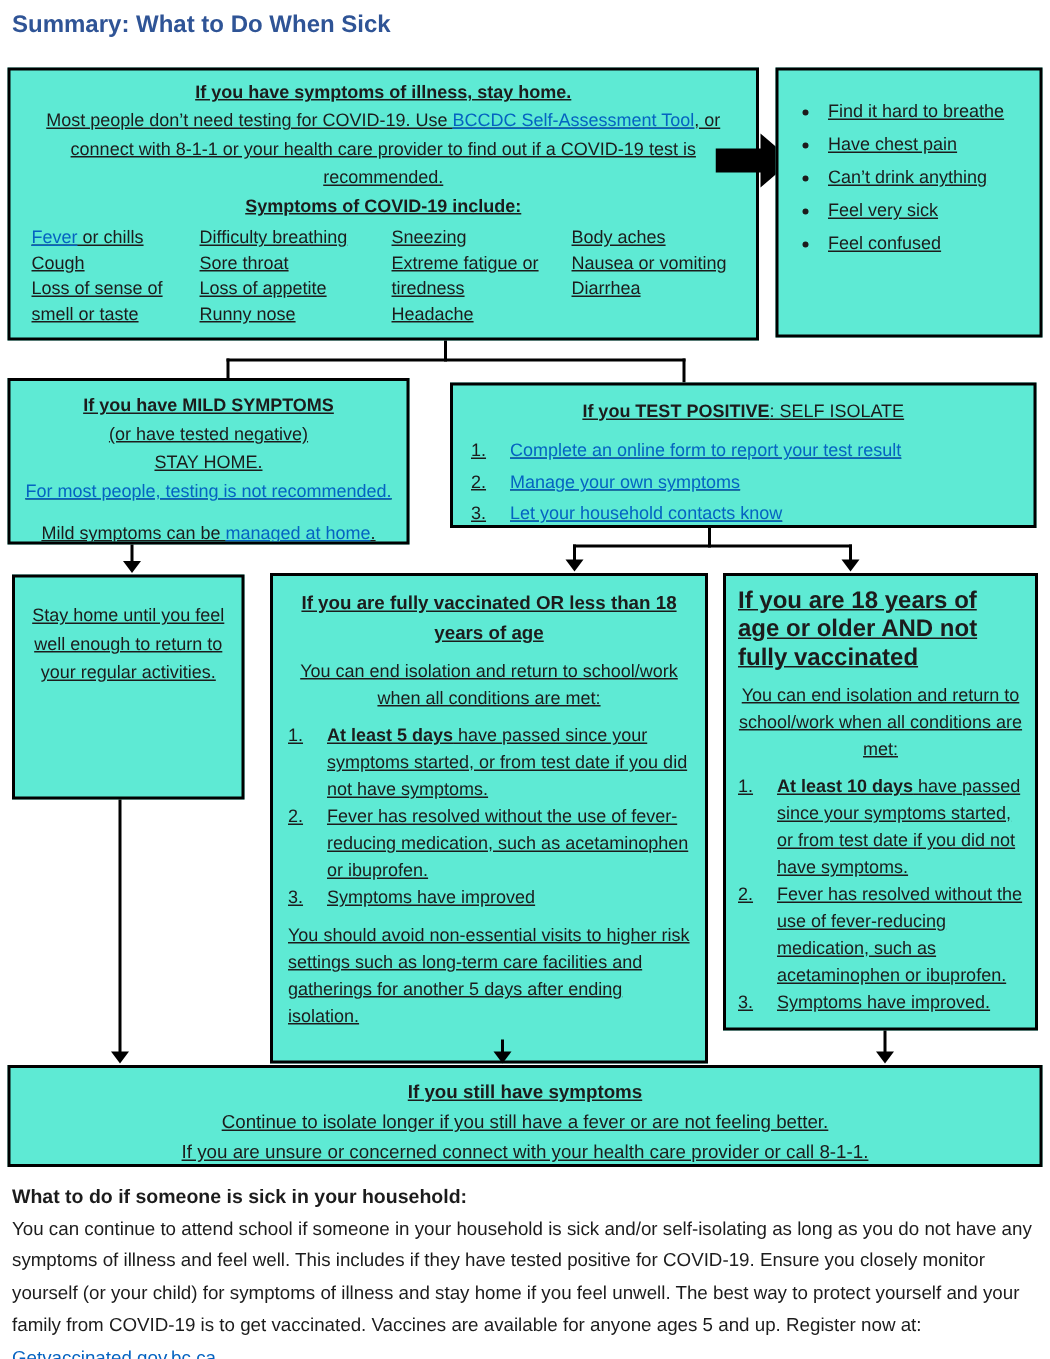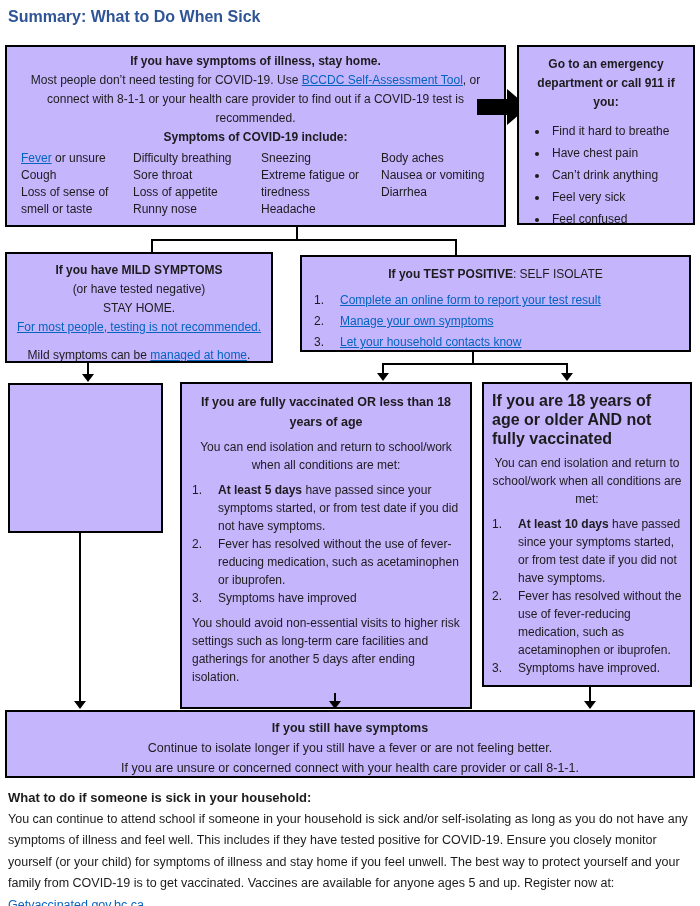--- a/index.html
+++ b/index.html
@@ -4,21 +4,21 @@
 <style>
   * { margin:0; padding:0; box-sizing:border-box; }
   html,body { background:#ffffff; }
   body { font-family:"Liberation Sans","DejaVu Sans",sans-serif; color:#1c1c1c; }
   #page { position:relative; width:700px; height:906px; background:#fff; overflow:hidden; }
 
   a { color:var(--link,#0563C1); text-decoration:underline; cursor:pointer; }
 
   #title { position:absolute; left:8px; top:8px; font-size:16px; font-weight:bold; color:var(--title,#2F5496); }
 
-  .fbox { position:absolute; border:2px solid #000; background:#c4b5fd; overflow:hidden; }
+  .fbox { position:absolute; border:2px solid #000; background:#5eead4; overflow:hidden;text-decoration:underline; }
 
   
   #box-top { left:5px; top:45px; width:501px; height:182px; padding:5px 12px; text-align:center; font-size:12px; line-height:19px; }
   #box-top .h { font-weight:bold; }
   .symptom-cols { display:flex; text-align:left; margin-top:3px; padding-left:2px; font-size:12px; line-height:17px; }
   .sc { padding-right:6px; }
   .sc1 { width:112px; } .sc2 { width:128px; } .sc3 { width:120px; } .sc4 { flex:1; }
 
   
   #box-emergency { left:517px; top:45px; width:178px; height:180px; padding:8px 8px; font-size:12px; }
@@ -77,21 +77,21 @@
 <div id="page">
 
   <div id="title">Summary: What to Do When Sick</div>
 
   <div class="fbox" id="box-top">
     <div class="h">If you have symptoms of illness, stay home.</div>
     <div><span>Most people don’t need testing for COVID-19. Use </span><a>BCCDC Self-Assessment Tool</a><span>, or connect with 8-1-1 or your health care provider to find out if a COVID-19 test is recommended.</span></div>
     <div class="h">Symptoms of COVID-19 include:</div>
     <div class="symptom-cols">
       <div class="sc sc1">
-        <div><a>Fever</a><span> or unsure</span></div>
+        <div><a>Fever</a><span> or chills</span></div>
         <div>Cough</div>
         <div>Loss of sense of smell or taste</div>
       </div>
       <div class="sc sc2">
         <div>Difficulty breathing</div>
         <div>Sore throat</div>
         <div>Loss of appetite</div>
         <div>Runny nose</div>
       </div>
       <div class="sc sc3">
@@ -105,21 +105,20 @@
         <div>Diarrhea</div>
       </div>
     </div>
   </div>
 
   <svg id="big-arrow" width="52" height="40" viewBox="0 0 52 40">
     <polygon points="0,12 30,12 30,2 51,20 30,38 30,28 0,28" fill="#000"></polygon>
   </svg>
 
   <div class="fbox" id="box-emergency">
-    <div class="h">Go to an emergency department or call 911 if you:</div>
     <ul>
       <li>Find it hard to breathe</li>
       <li>Have chest pain</li>
       <li>Can’t drink anything</li>
       <li>Feel very sick</li>
       <li>Feel confused</li>
     </ul>
   </div>
 
   <div class="vline" style="left:296px; top:227px; height:14px;"></div>
@@ -155,20 +154,21 @@
   <div class="ah" style="left:82px; top:374px;"></div>
 
   <div class="vline" style="left:472px; top:352px; height:13px;"></div>
   <div class="hline" style="left:382px; top:363px; width:186px;"></div>
   <div class="vline" style="left:382px; top:363px; height:11px;"></div>
   <div class="ah" style="left:377px; top:373px;"></div>
   <div class="vline" style="left:566px; top:363px; height:11px;"></div>
   <div class="ah" style="left:561px; top:373px;"></div>
 
   <div class="fbox" id="box-return">
+    <div>Stay home until you feel well enough to return to your regular activities.</div>
   </div>
 
   <div class="fbox" id="box-vacc">
     <div class="h">If you are fully vaccinated OR less than 18 years of age</div>
     <div class="intro">You can end isolation and return to school/work when all conditions are met:</div>
     <div class="oli">
       <span class="num">1.</span>
       <span class="txt"><b>At least 5 days</b><span> have passed since your symptoms started, or from test date if you did not have symptoms.</span></span>
     </div>
     <div class="oli">

